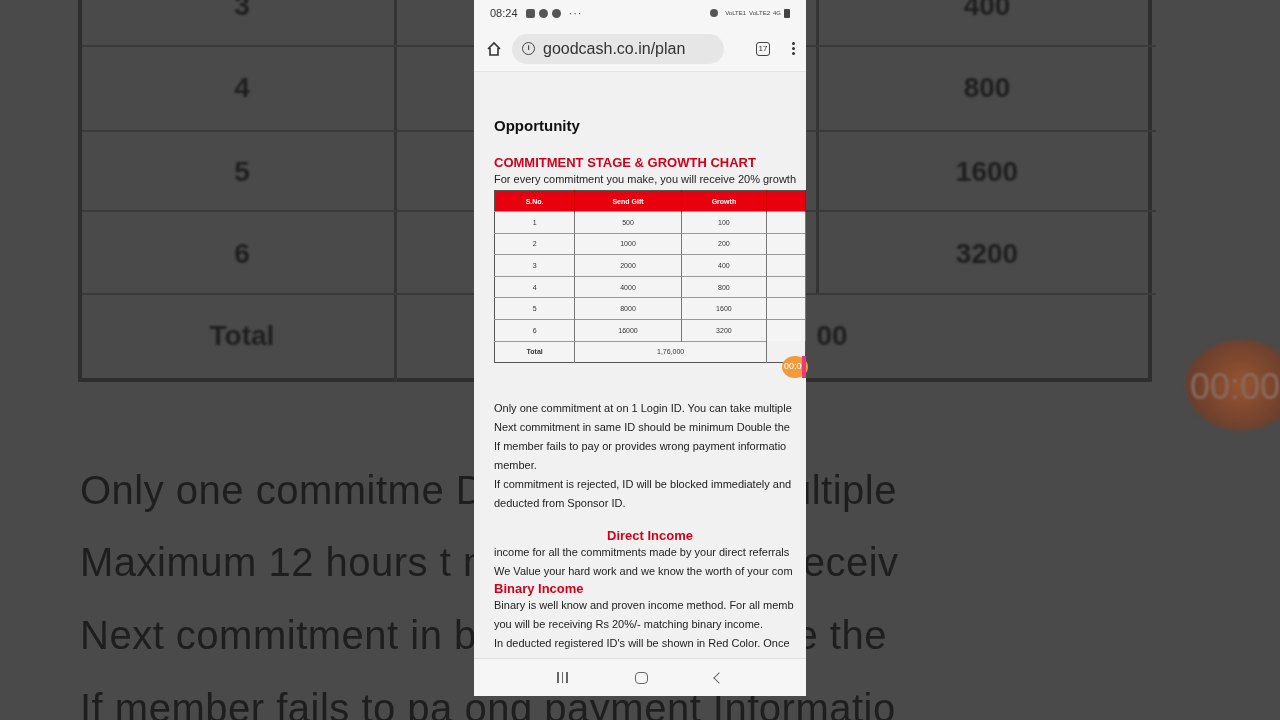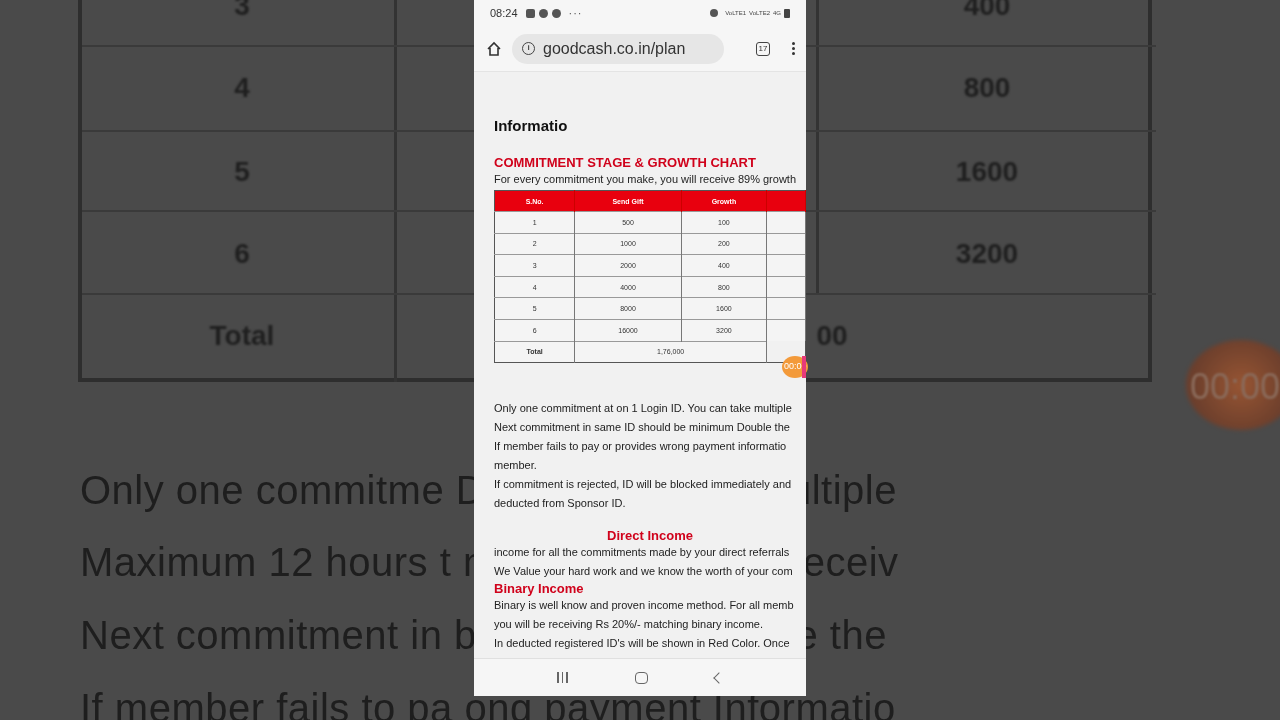--- a/index.html
+++ b/index.html
@@ -122,23 +122,23 @@
     </div>
     <div class="tabs-btn">17</div>
     <div class="menu-btn">
       <span></span>
       <span></span>
       <span></span>
     </div>
   </div>
 
   <div class="content">
-    <div class="h-opportunity">Informatio</div>
+    <div class="h-opportunity">Opportunity</div>
     <div class="h-red h-chart">COMMITMENT STAGE &amp; GROWTH CHART</div>
-    <div class="p" style="line-height:18px;">For every commitment you make, you will receive 89% growth</div>
+    <div class="p" style="line-height:18px;">For every commitment you make, you will receive 20% growth</div>
 
     <table class="growth">
       <tbody>
           <tr>
         <th class="c1">S.No.</th>
         <th class="c2">Send Gift</th>
         <th class="c3">Growth</th>
         <th class="c4"></th>
       </tr>
       <tr>

